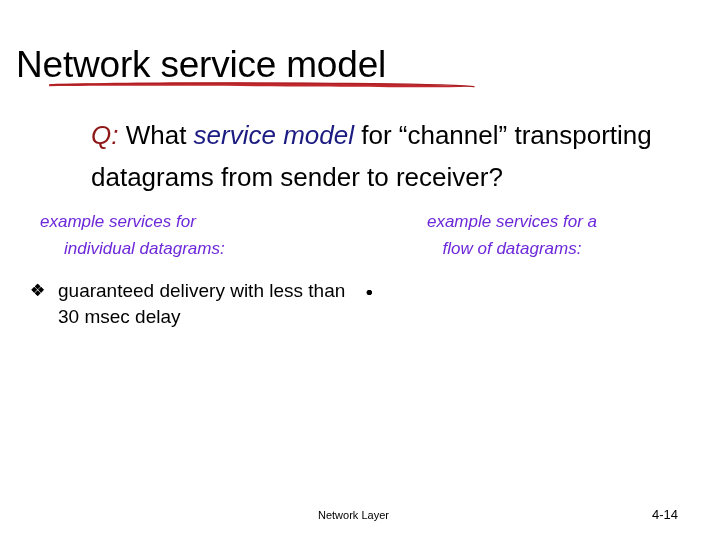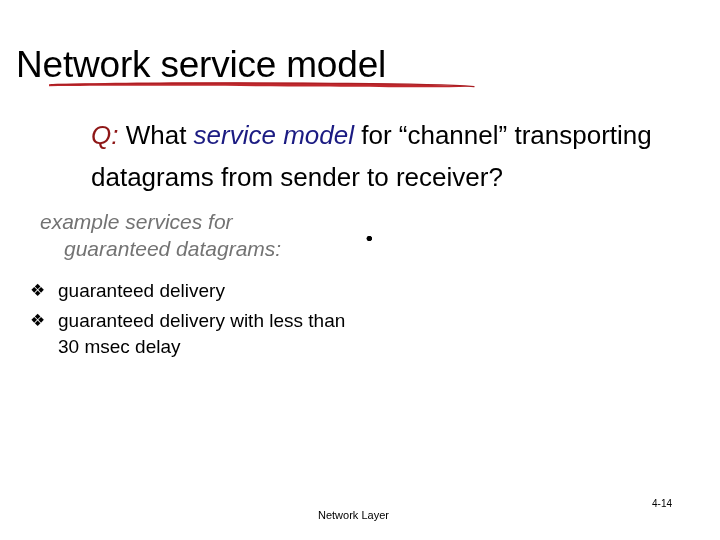--- a/index.html
+++ b/index.html
@@ -78,23 +78,23 @@
     width: 320px;
   }
   .col-right {
     position: absolute;
     left: 352px;
     top: 208px;
     width: 320px;
   }
 
   .col-heading {
-    color: #737373;
+    color: #6d28d9;
     font-style: italic;
-    font-size: 21px;
+    font-size: 17px;
     line-height: 27px;
     font-weight: 400;
     text-indent: 12px;
   }
   .col-heading .indent-line {
     display: block;
     text-indent: 36px;
   }
   .col-right .col-heading {
     text-align: center;
@@ -148,22 +148,22 @@
     position: absolute;
     left: 318px;
     top: 508px;
     font-size: 11px;
     line-height: 14px;
     color: #000000;
   }
   .footer-right {
     position: absolute;
     left: 652px;
-    top: 497px;
-    font-size: 10px;
+    top: 508px;
+    font-size: 13px;
     line-height: 14px;
     color: #000000;
   }
 </style>
 </head>
 <body>
 
 <div class="slide">
 
   <div class="title-block">
@@ -176,35 +176,38 @@
     <path d="M3,4.6 C80,3.2 200,2.6 300,3.4 C360,3.9 405,5.0 426,6.6" stroke="#A91F24" stroke-width="1.1" fill="none" stroke-linecap="round"></path>
   </svg>
 
   <div class="question">
     <span class="q-marker">Q:</span><span> What </span><span class="q-em">service model</span><span> for  “channel” transporting datagrams from sender to receiver?</span>
   </div>
 
   <div class="col-left">
     <div class="col-heading">
       <span>example services for</span>
-      <span class="indent-line">guaranteed datagrams:</span>
+      <span class="indent-line">individual datagrams:</span>
     </div>
     <ul class="bullet-list">
       <li class="bullet-item">
         <span class="bullet-marker">❖</span>
-        <span>guaranteed delivery</span>
       </li>
       <li class="bullet-item">
         <span class="bullet-marker">❖</span>
         <span>guaranteed delivery with less than 30 msec delay</span>
       </li>
     </ul>
   </div>
 
   <div class="col-right">
+    <div class="col-heading">
+      <span>example services for a</span>
+      <span class="indent-line">flow of datagrams:</span>
+    </div>
     <ul class="bullet-list">
       <li class="bullet-item">
         <span class="bullet-marker">•</span>
       </li>
       <li class="bullet-item">
         <span class="bullet-marker">•</span>
       </li>
       <li class="bullet-item">
         <span class="bullet-marker">•</span>
       </li>

